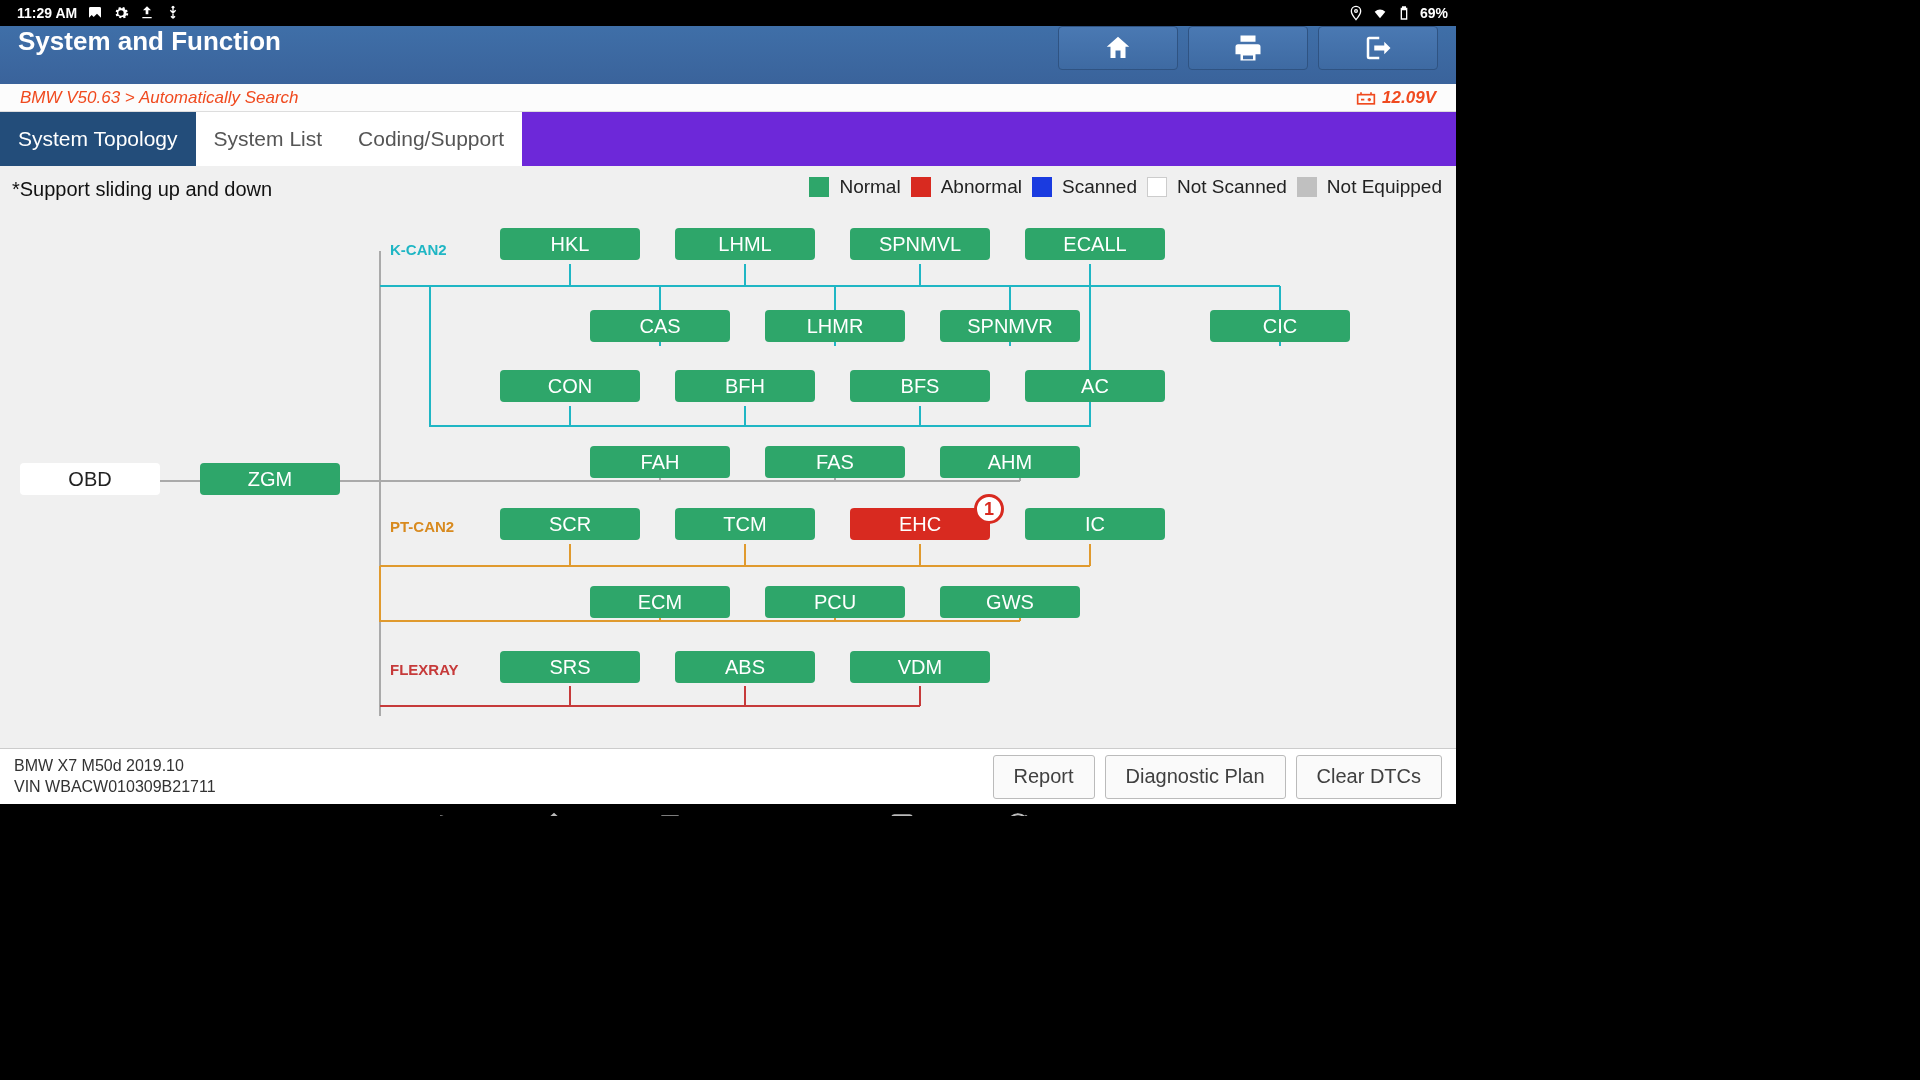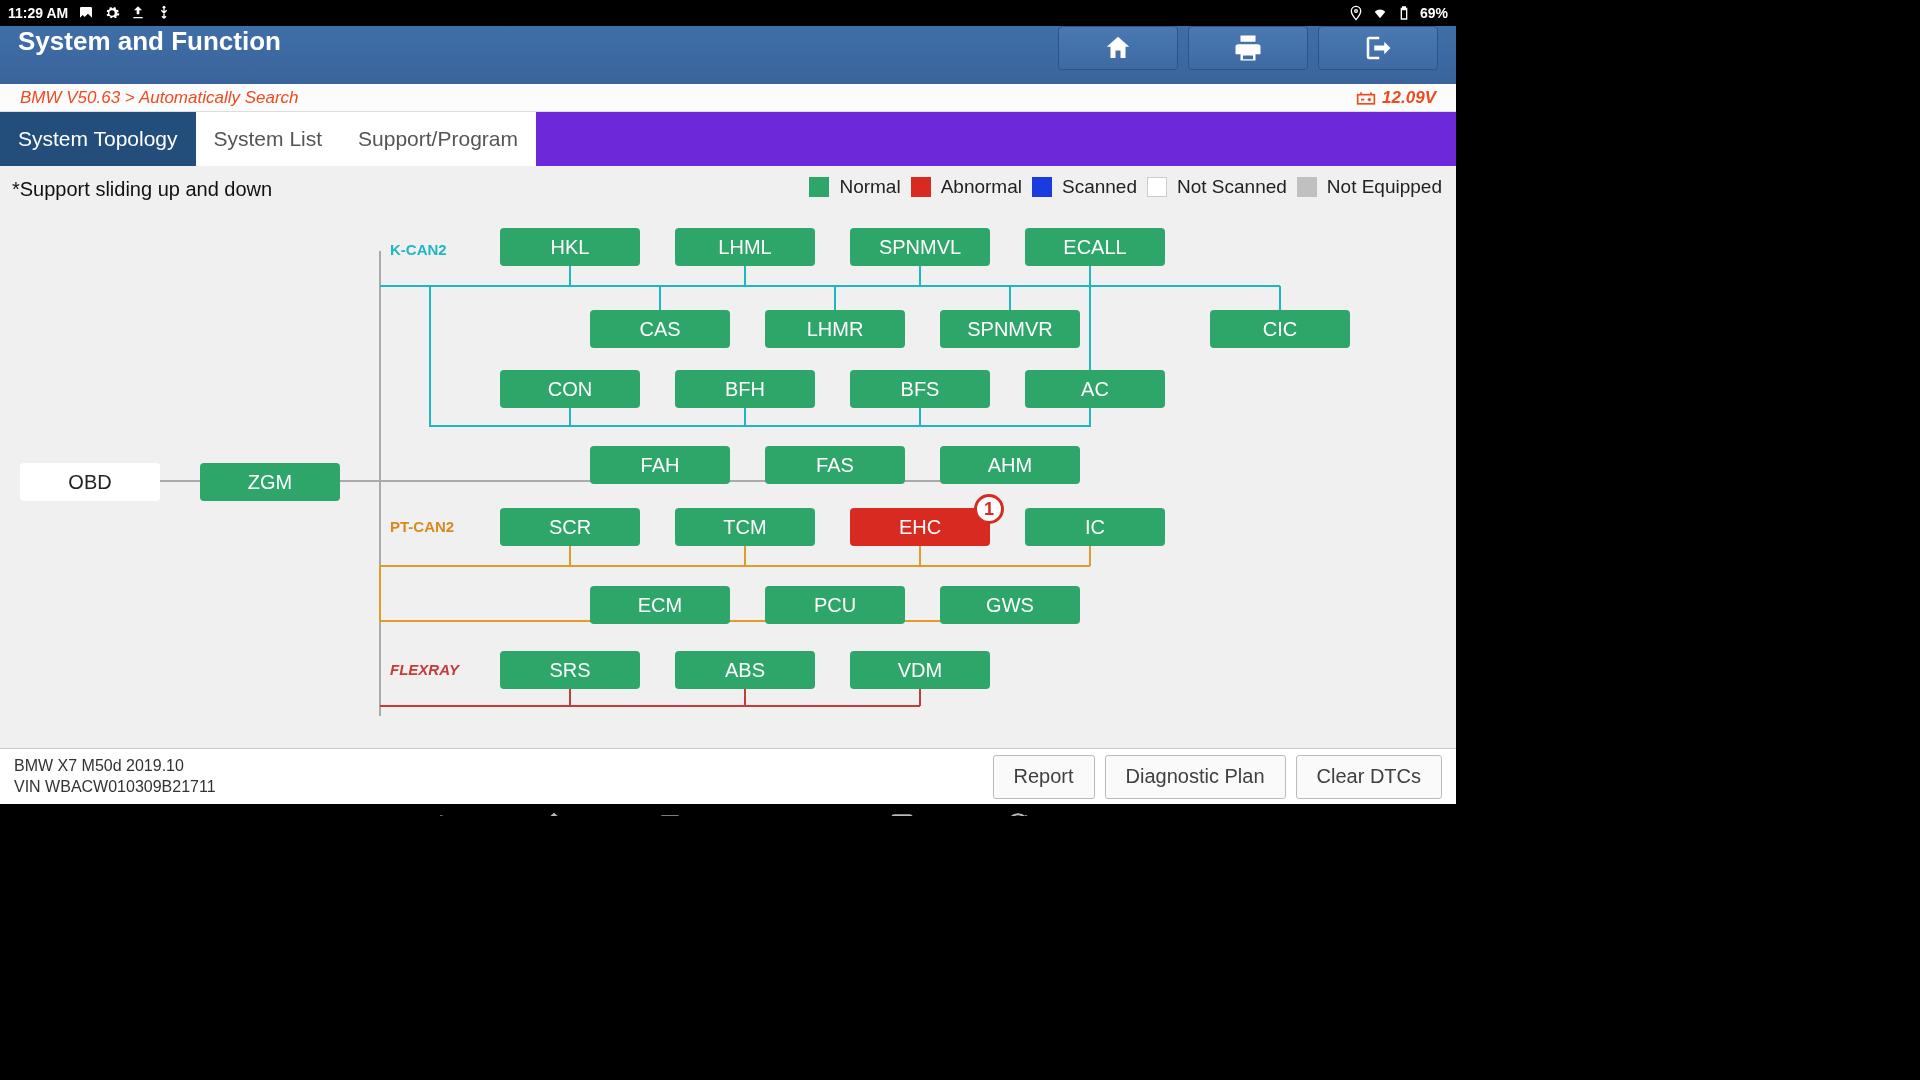--- a/index.html
+++ b/index.html
@@ -3,21 +3,21 @@
 <meta charset="utf-8">
 <style>
   * { box-sizing: border-box; margin: 0; padding: 0; font-family: Arial, Helvetica, sans-serif; }
   html, body { width: 1456px; height: 816px; overflow: hidden; background: #000; }
 
   
   .status-bar {
     height: 26px; background: #000; color: #fff; display: flex;
     align-items: center; padding: 0 8px; font-size: 14px; font-weight: 600;
   }
-  .status-bar .left { display: flex; gap: 10px; align-items: flex-start; }
+  .status-bar .left { display: flex; gap: 10px; align-items: flex-start; margin-left: 9px; }
   .status-bar .right { margin-left: auto; display: flex; gap: 8px; align-items: center; }
   .status-ico { width: 16px; height: 16px; display:inline-flex; align-items:center; justify-content:center; }
 
   
   .app-header {
     height: 58px; background: linear-gradient(#3f6fa8,#3a639b); display: flex; align-items: flex-start;
     padding: 0 18px; color: #fff;
   }
   .app-header h1 { font-size: 26px; font-weight: 700; }
   .hdr-buttons { margin-left: auto; display: flex; gap: 10px; }
@@ -46,36 +46,36 @@
   .main { position: relative; height: 582px; background:#f0f0f0; overflow:hidden; }
   .hint { position:absolute; left:12px; top:12px; font-size:20px; color:#111; }
 
   
   .legend { position:absolute; right:14px; top:10px; display:flex; gap:10px; align-items:center; font-size:19px; color:#222; }
   .swatch { width:20px; height:20px; display:inline-block; }
 
   
   .topo { position:absolute; left:0; top:0; width:100%; height:100%; }
   .node {
-    position:absolute; width:140px; height:38px; border-radius:4px; display:flex;
+    position:absolute; width:140px; height:32px; border-radius:4px; display:flex;
     align-items:center; justify-content:center; color:#fff; font-size:20px; font-weight:500;
     cursor:pointer;
   }
   .node.normal { background:#2ea66a; }
   .node.abnormal { background:#d82a20; }
   .node.notscanned { background:#fff; color:#222; }
   .badge {
     position:absolute; right:-14px; top:-14px; width:30px; height:30px; border-radius:50%;
     background:#fff; border:3px solid #d82a20; color:#d82a20; font-weight:700; font-size:18px;
     display:flex; align-items:center; justify-content:center;
   }
   .bus-label { position:absolute; font-size:15px; font-weight:600; }
   .bus-kcan2 { color:#1fb6c4; }
   .bus-ptcan2 { color:#d88a1e; }
-  .bus-flexray { color:#c63a3a;font-style:italic; }
+  .bus-flexray { color:#c63a3a; }
 
   svg.lines { position:absolute; left:0; top:0; width:100%; height:100%; pointer-events:none; }
 
   
   .footer {
     height: 56px; background:#fff; border-top:1px solid #ccc; display:flex; align-items:center;
     padding: 0 14px;
   }
   .vehicle-info { font-size:16px; color:#333; line-height:1.3; }
   .footer-buttons { margin-left:auto; display:flex; gap:10px; }
@@ -164,21 +164,21 @@
         <rect x="2" y="5" width="20" height="11"></rect>
         <path d="M6 5V2M18 5V2M6 11h4M16 9v4M14 11h4"></path>
       </svg>
     <span>12.09V</span>
   </span>
 </div>
 
 <div class="tabs">
   <div class="tab active">System Topology</div>
   <div class="tab">System List</div>
-  <div class="tab">Support/Program</div>
+  <div class="tab">Coding/Support</div>
 </div>
 
 <div class="main">
   <div class="hint">*Support sliding up and down</div>
 
   <div class="legend">
     <span class="swatch" style=";background:#2ea66a"></span>
       <span>Normal</span>
     <span class="swatch" style=";background:#d82a20"></span>
       <span>Abnormal</span>

